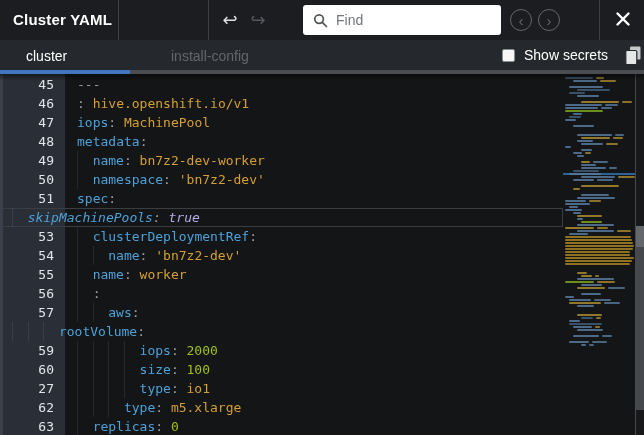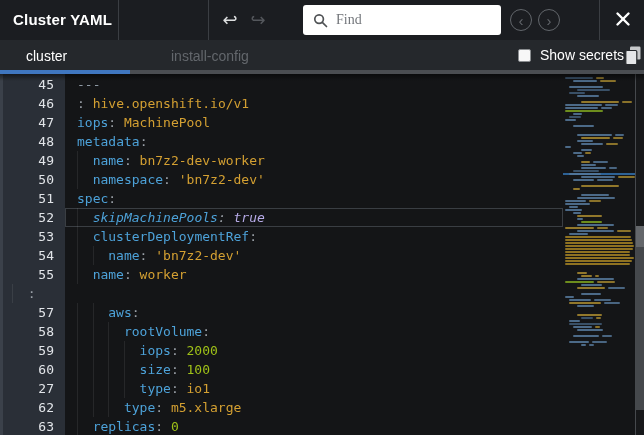--- a/index.html
+++ b/index.html
@@ -14,38 +14,38 @@
   .vdiv{position:absolute;top:0;height:40px;width:1px;background:#3b3e43;}
   .btn-plain{background:none;border:none;padding:0;margin:0;cursor:pointer;font-family:inherit;}
   .reset{position:absolute;left:128px;top:0;width:72px;height:40px;color:#d2d2d2;font-size:14px;}
   .histicon{position:absolute;top:0;height:40px;line-height:40px;font-size:18px;width:26px;text-align:center;}
   .undo{left:217px;color:#dcdedf;}
   .redo{left:245px;color:#54575c;}
   .findbox{position:absolute;left:303px;top:5px;width:198px;height:30px;background:#ffffff;
            border-radius:3px;display:flex;align-items:center;}
   .findbox svg{margin-left:10px;flex:0 0 auto;}
   .findbox input{flex:1;min-width:0;border:none;outline:none;background:transparent;
-                 font-family:Liberation Serif, serif;font-size:14px;color:#151515;
+                 font-family:Liberation Sans, sans-serif;font-size:14px;color:#151515;
                  margin-left:8px;padding:0 6px 0 0;}
   .findbox input::placeholder{color:#73767b;}
   .circle-btn{position:absolute;top:9px;width:22px;height:22px;border:1px solid #62666b;
               border-radius:50%;color:#62666b;font-size:15px;line-height:19px;text-align:center;
               box-sizing:border-box;}
   .prev{left:510px;}
   .next{left:538px;}
   .close{position:absolute;left:611px;top:9px;width:24px;height:22px;}
 
   
   .tabbar{position:absolute;top:40px;left:0;width:644px;height:34px;background:#25282c;}
   .tab{position:absolute;top:0;height:30px;line-height:30px;font-size:14px;cursor:pointer;background:none;border:none;font-family:inherit;}
   .tab-active{left:20px;color:#ffffff;}
   .tab-inactive{left:165px;color:#63676c;}
   .underline-gray{position:absolute;bottom:0;left:0;width:644px;height:4px;background:#4a4d51;}
   .underline-blue{position:absolute;bottom:0;left:0;width:130px;height:4px;background:var(--accent,#3f76bf);z-index:2;}
-  .secrets{position:absolute;left:518px;top:0;height:30px;display:flex;align-items:center;cursor:pointer;}
+  .secrets{position:absolute;left:502px;top:0;height:30px;display:flex;align-items:center;cursor:pointer;}
   .checkbox{width:13px;height:13px;background:#f7f7f7;border:1px solid #8a8d90;border-radius:2px;box-sizing:border-box;}
   .secrets-label{margin-left:9px;color:#ffffff;font-size:14px;}
   .copy{position:absolute;left:624px;top:6px;width:18px;height:20px;}
 
   
   .editor{position:absolute;top:74px;left:0;width:644px;height:361px;background:var(--editor-bg,#141517);overflow:hidden;}
   .gutter{position:absolute;left:0;top:0;width:65px;height:361px;background:var(--gutter-bg,#2a2f37);}
   .edge{position:absolute;left:0;top:0;width:3px;height:361px;background:#3b414a;z-index:5;}
   #rows{position:absolute;left:0;top:1px;width:563px;z-index:1;}
   .row{display:flex;height:19px;font-family:"DejaVu Sans Mono","Liberation Mono",monospace;
@@ -147,44 +147,43 @@
         </div>
         <div class="row">
           <div class="ln">50</div>
           <div class="code"><span class="ind"></span><span class="k">namespace</span><span class="p">: </span><span class="s">'bn7z2-dev'</span></div>
         </div>
         <div class="row">
           <div class="ln">51</div>
           <div class="code"><span class="k">spec</span><span class="p">:</span></div>
         </div>
         <div class="row">
-          <div class="ln">52</div>
           <div class="code cur"><span class="ind"></span><span class="k">skipMachinePools</span><span class="p">: </span><span class="kw">true</span></div>
         </div>
         <div class="row">
           <div class="ln">53</div>
           <div class="code"><span class="ind"></span><span class="k">clusterDeploymentRef</span><span class="p">:</span></div>
         </div>
         <div class="row">
           <div class="ln">54</div>
           <div class="code"><span class="ind"></span><span class="ind"></span><span class="k">name</span><span class="p">: </span><span class="s">'bn7z2-dev'</span></div>
         </div>
         <div class="row">
           <div class="ln">55</div>
           <div class="code"><span class="ind"></span><span class="k">name</span><span class="p">: </span><span class="s">worker</span></div>
         </div>
         <div class="row">
+          <div class="ln">56</div>
           <div class="code"><span class="ind"></span><span class="p">:</span></div>
         </div>
         <div class="row">
           <div class="ln">57</div>
           <div class="code"><span class="ind"></span><span class="ind"></span><span class="k">aws</span><span class="p">:</span></div>
         </div>
         <div class="row">
-          <div class="ln">58</div>
           <div class="code"><span class="ind"></span><span class="ind"></span><span class="ind"></span><span class="k">rootVolume</span><span class="p">:</span></div>
         </div>
         <div class="row">
           <div class="ln">59</div>
           <div class="code"><span class="ind"></span><span class="ind"></span><span class="ind"></span><span class="ind"></span><span class="k">iops</span><span class="p">: </span><span class="n">2000</span></div>
         </div>
         <div class="row">
           <div class="ln">60</div>
           <div class="code"><span class="ind"></span><span class="ind"></span><span class="ind"></span><span class="ind"></span><span class="k">size</span><span class="p">: </span><span class="n">100</span></div>
         </div>

